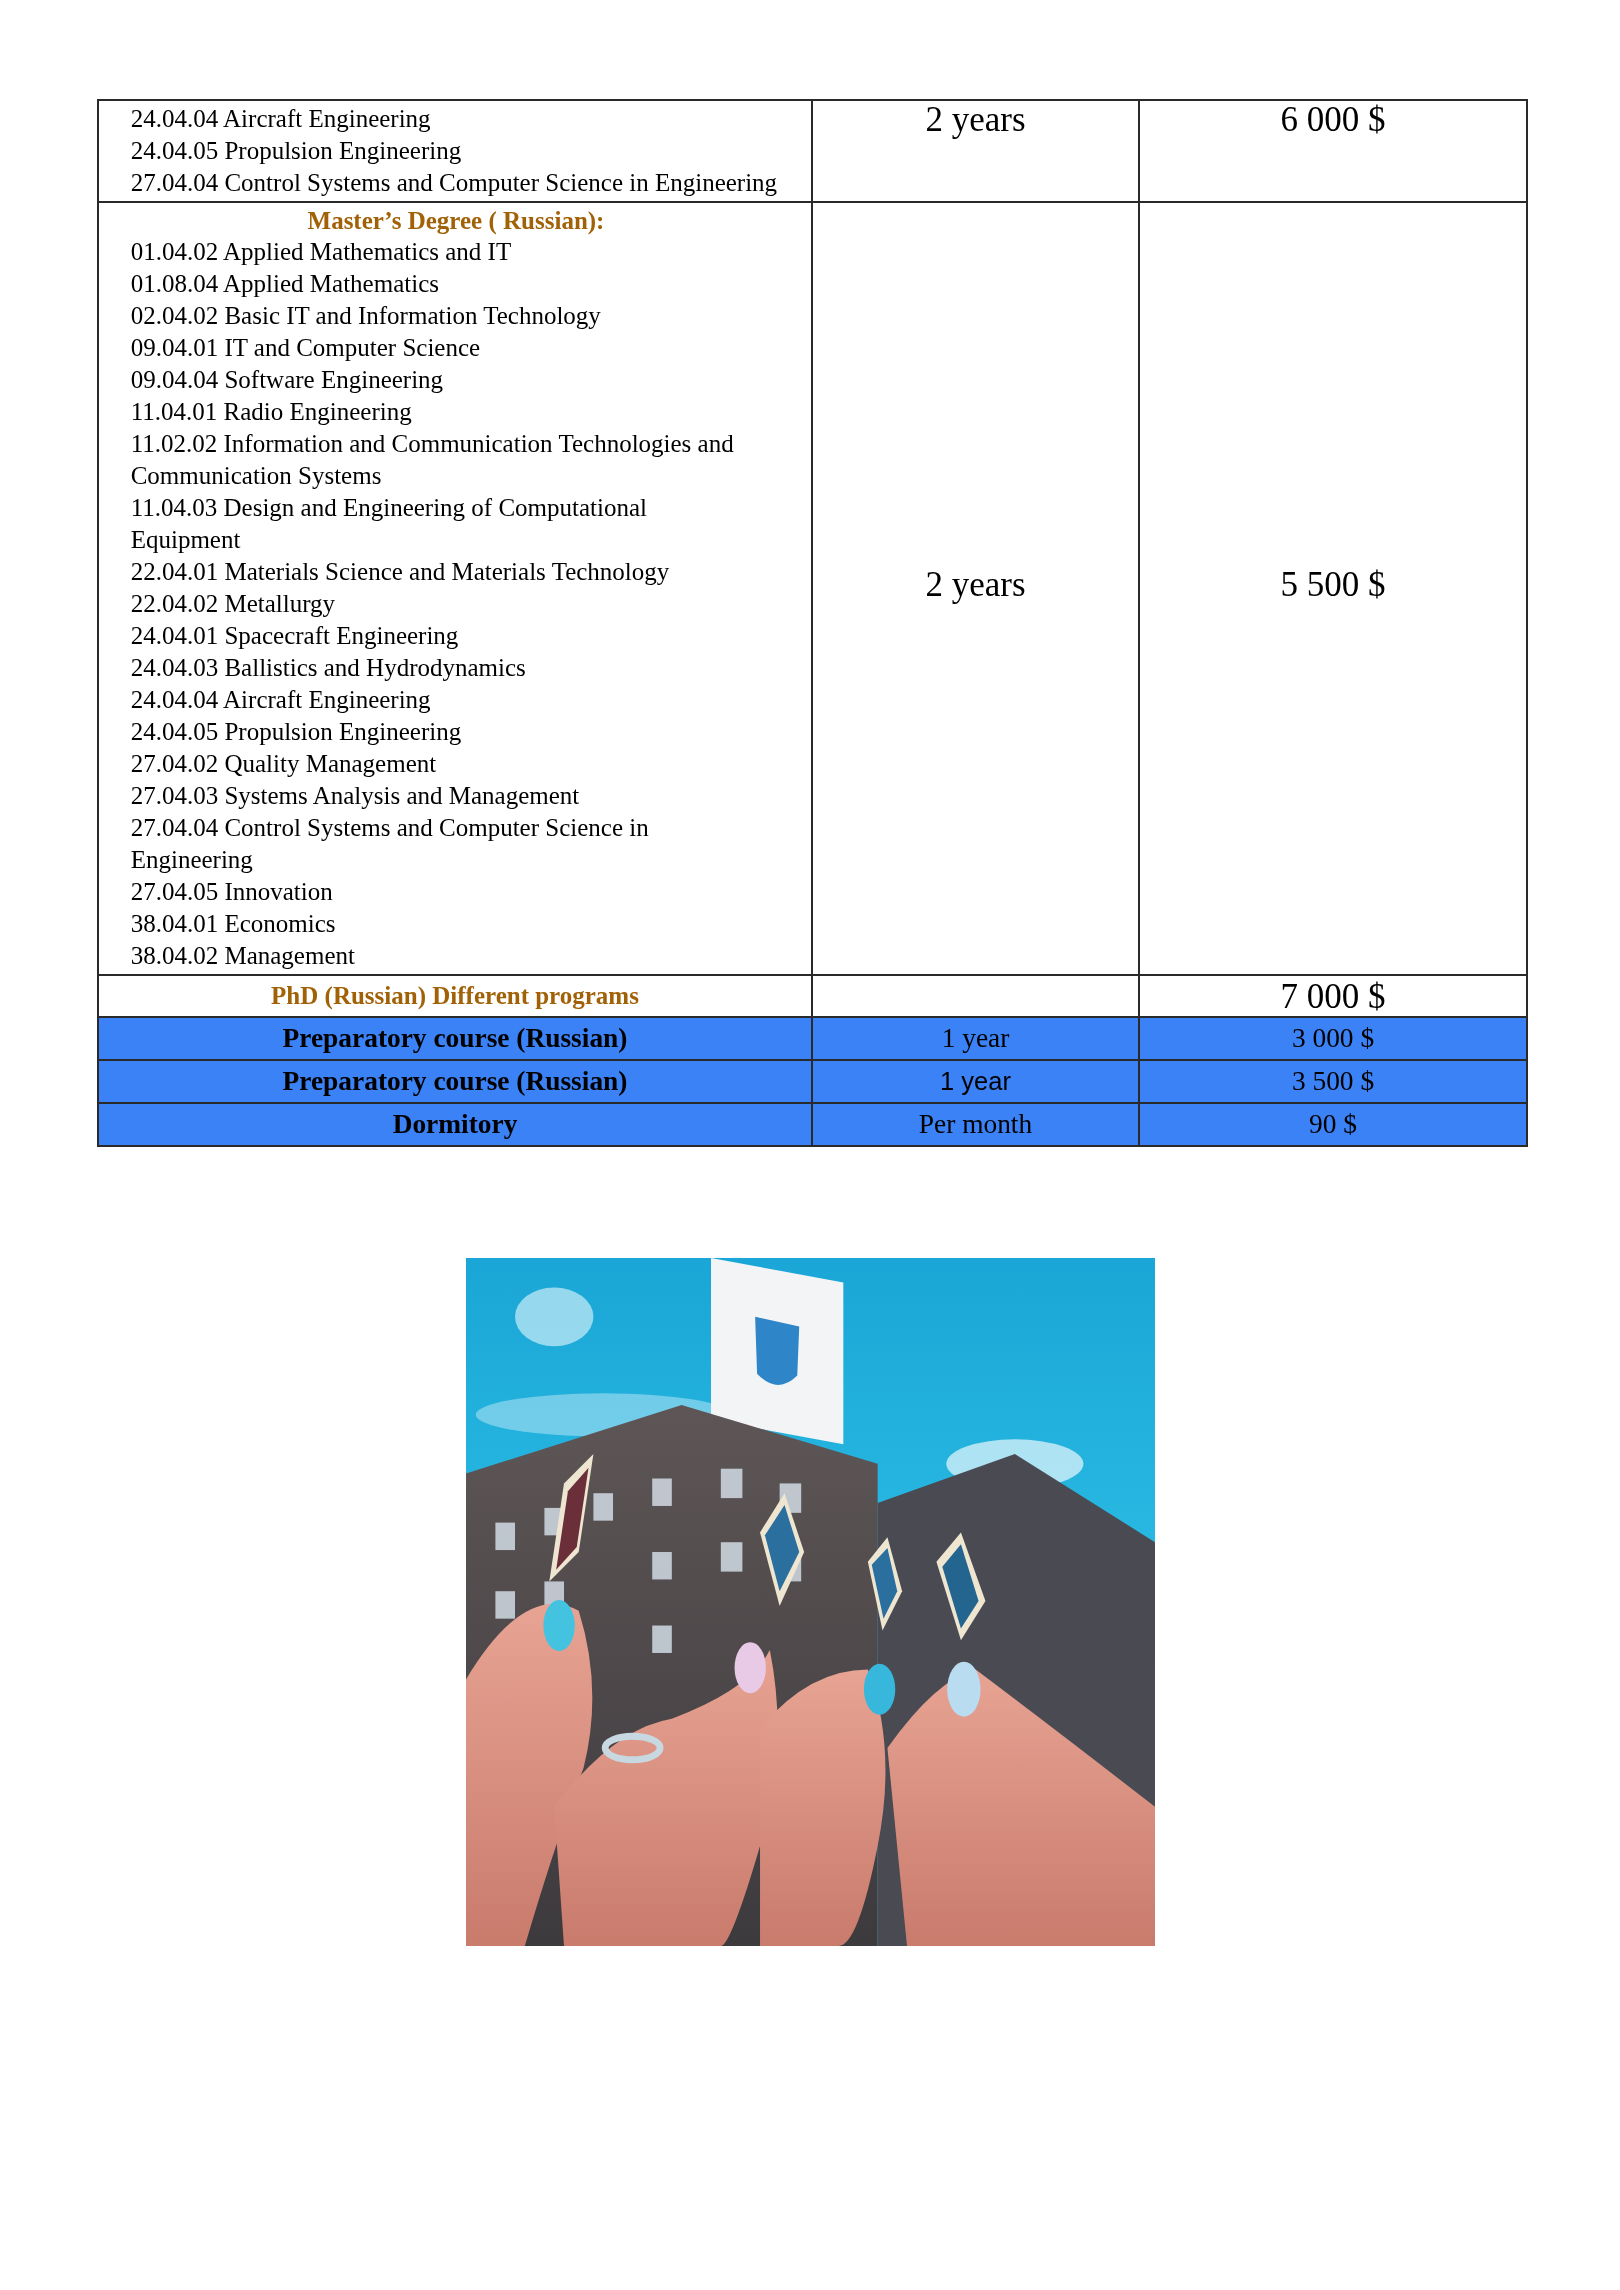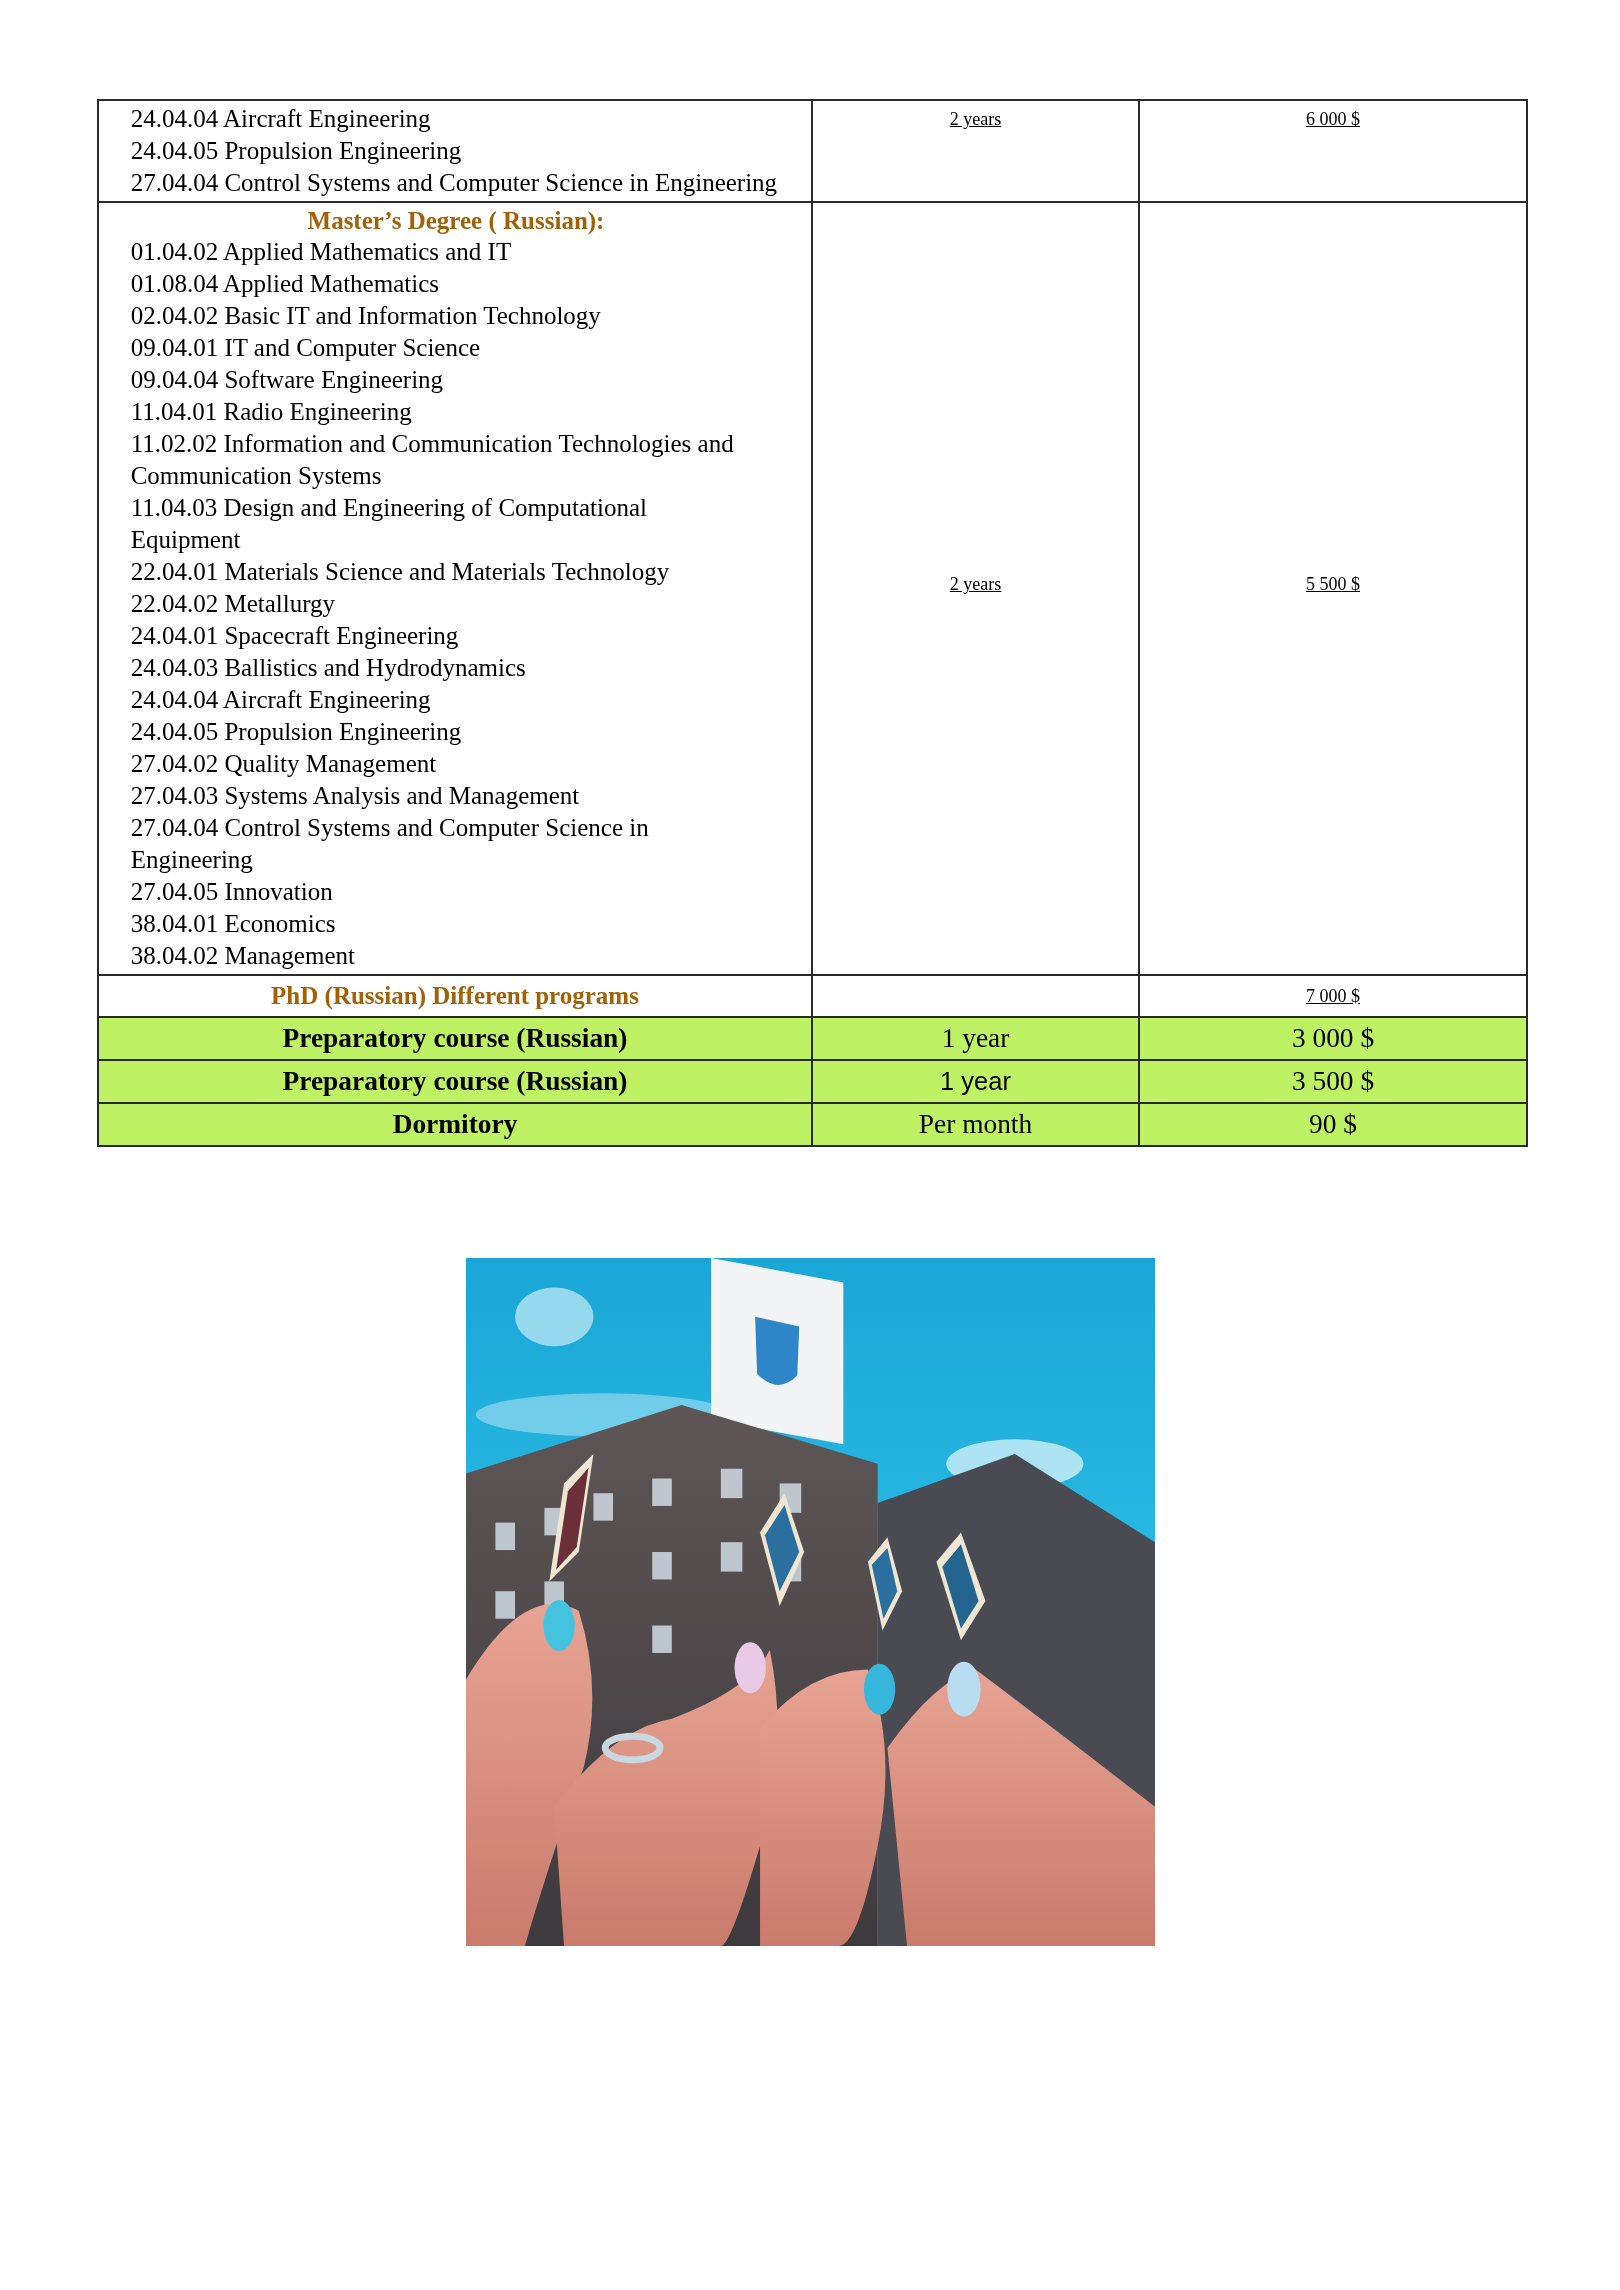--- a/index.html
+++ b/index.html
@@ -9,27 +9,27 @@
                border-collapse: collapse; table-layout: fixed; }
   .fee-table td { border: 2px solid #2a2a2a; vertical-align: top; padding: 0; }
   .col-prog { width: 714px; }
   .col-dur { width: 327px; }
   .col-fee { width: 388px; }
   .prog-cell { padding: 2px 13.7px 2px 15.7px !important; font-size: 25px; line-height: 32px; }
   .prog-line { white-space: nowrap; margin-left: 16px; }
   .prog-line.wrap { white-space: normal; }
   .justified { text-align: justify; text-align-last: left; }
   .section-head { text-align: center; font-weight: bold; color: #a16207; font-size: 25px; line-height: 31px; }
-  .center-cell { text-align: center; font-size: 18px; text-decoration: underline; }
+  .center-cell { text-align: center; font-size: 35px; }
   .r1 td.center-cell { padding-top: 2px; line-height: 33px; }
   .master td.center-cell { vertical-align: middle; padding-bottom: 7.8px; }
   .phd td { height: 40px; }
   .phd .section-head { line-height: 39px; }
   .phd .center-cell { vertical-align: middle; line-height: 39px; }
-  .blue td { background: #bef264; height: 41px; vertical-align: middle; text-align: center; }
+  .blue td { background: #3b82f6; height: 41px; vertical-align: middle; text-align: center; }
   .blue .label { font-weight: bold; font-size: 27.4px; line-height: 37px; }
   .blue .val { font-size: 27.4px; line-height: 37px; }
   .sans-val { font-family: "Liberation Sans", "DejaVu Sans", sans-serif; font-size: 25.5px !important; }
   .photo { position: absolute; left: 466px; top: 1258px; width: 689px; height: 688px; overflow: hidden; }
 </style>
 </head>
 <body>
 
 <table class="fee-table">
   <colgroup>

